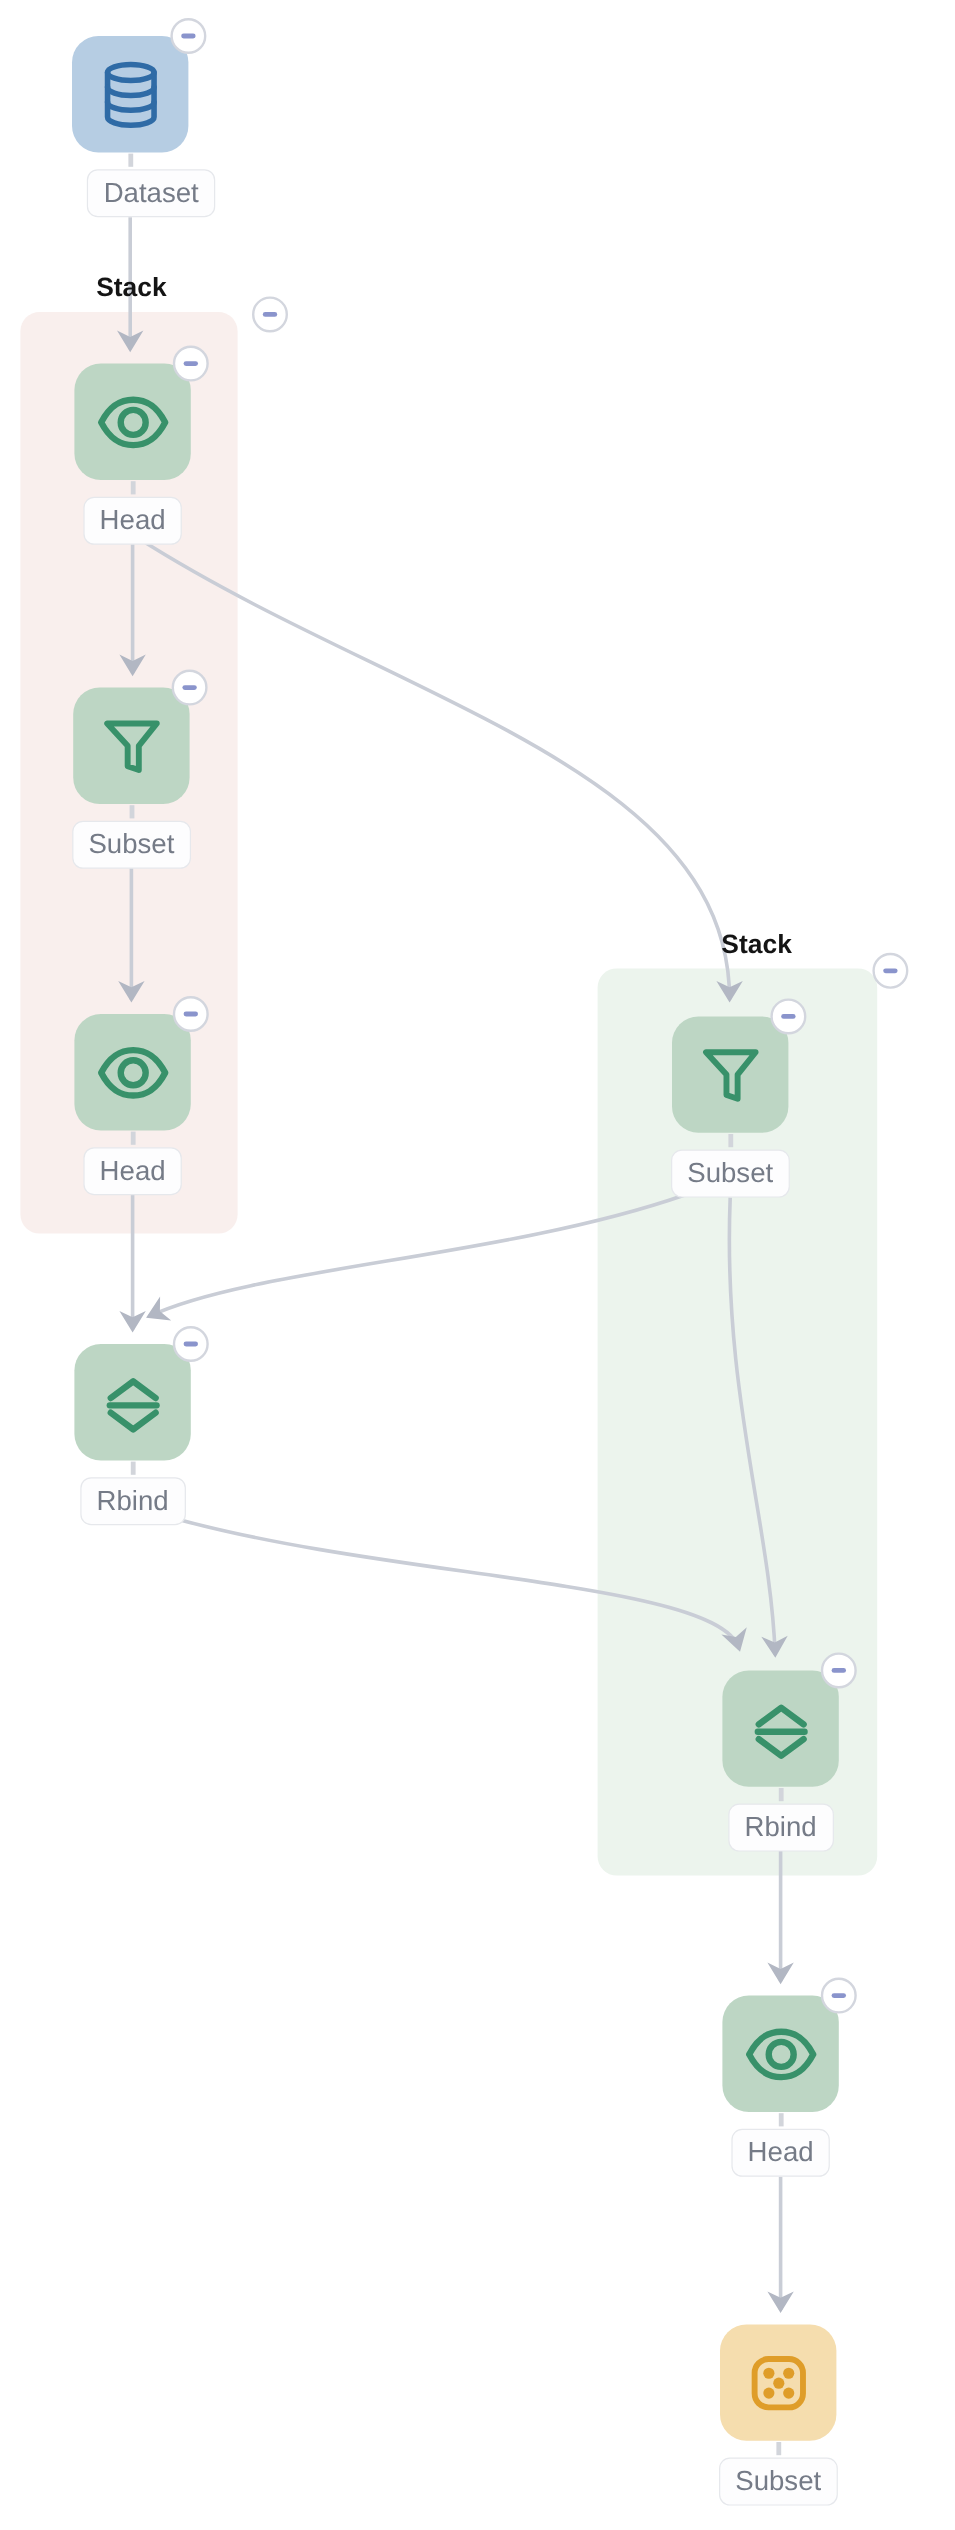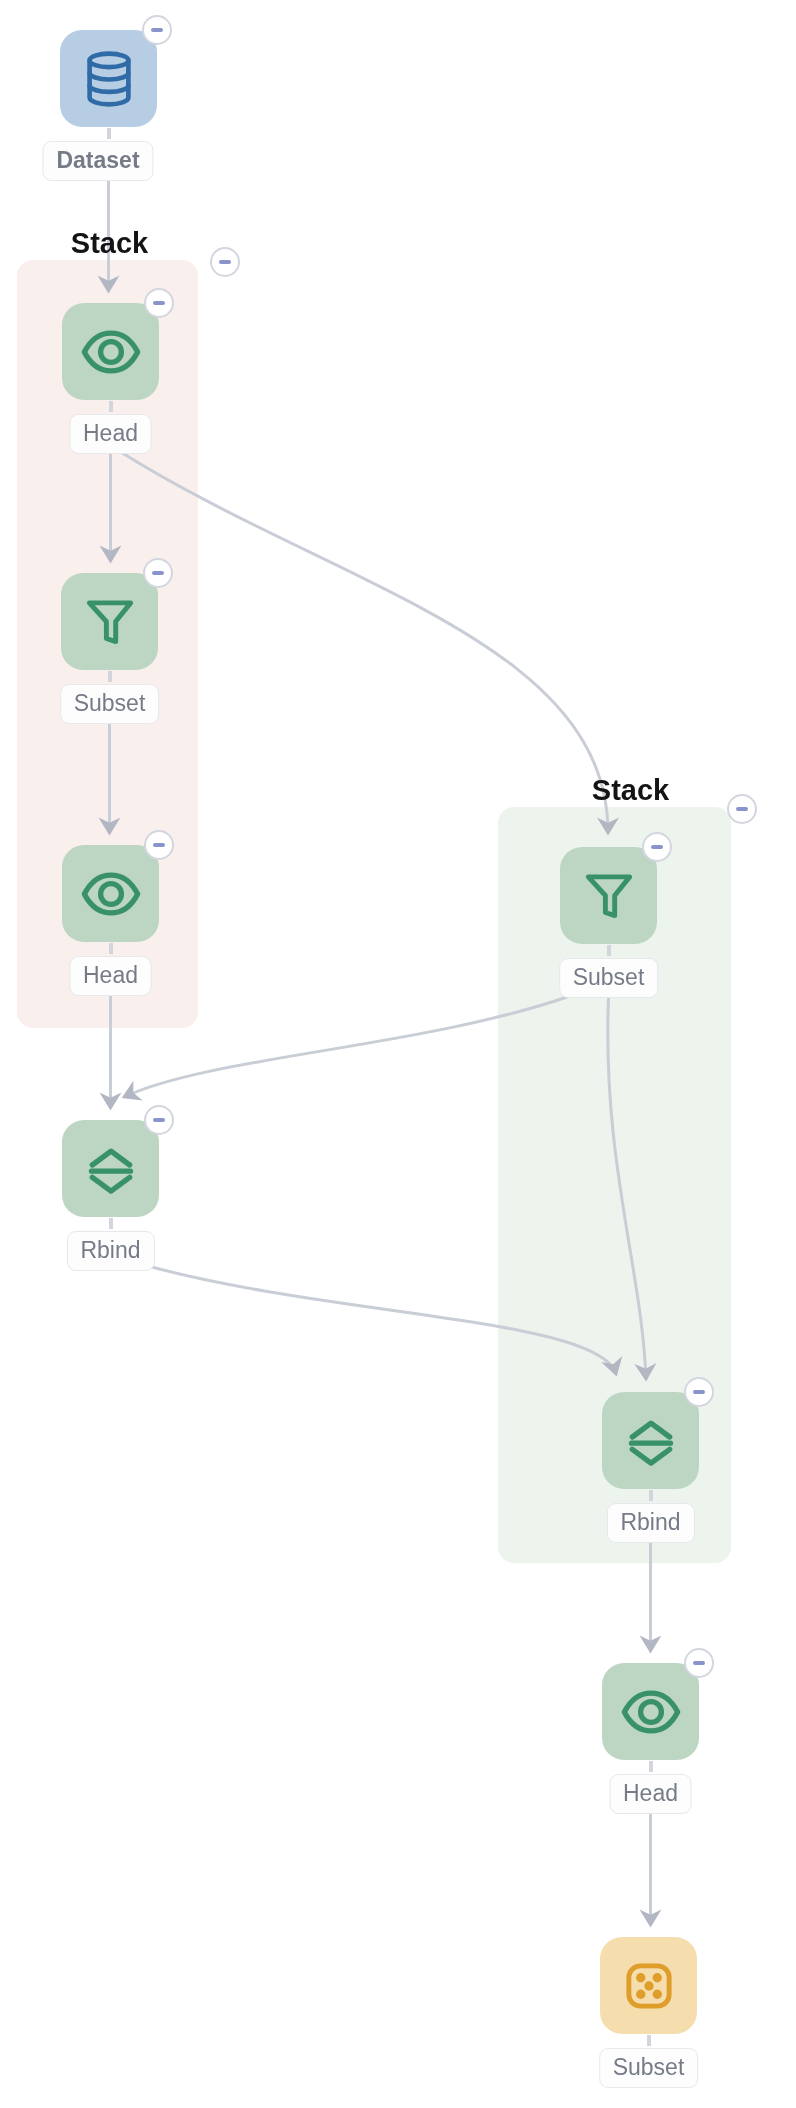--- a/index.html
+++ b/index.html
@@ -6,21 +6,21 @@
   #canvas {
     position:relative; width:796px; height:2108px; overflow:hidden;
     background:var(--canvas_bg,#fff);
     font-family:"Liberation Sans", sans-serif;
   }
   .group { position:absolute; border-radius:16px; z-index:1; }
   .group.pink  { background:var(--group_pink_bg); }
   .group.green { background:var(--group_green_bg); }
   .group-title {
     position:absolute; transform:translateX(-50%); z-index:4;
-    font-size:29px; font-weight:600; color:var(--group_title);
+    font-size:22px; font-weight:600; color:var(--group_title);
     white-space:nowrap; line-height:1.1;
   }
   #edge-layer { position:absolute; left:0; top:0; z-index:2; }
   .stub { position:absolute; width:4px; background:var(--stub); z-index:2; }
   .node {
     position:absolute; width:97px; height:97px; border-radius:22px;
     display:flex; align-items:center; justify-content:center; z-index:3;
   }
   .node.blue   { background:var(--node_blue_bg);   color:var(--node_blue_icon); }
   .node.green  { background:var(--node_green_bg);  color:var(--node_green_icon); }
@@ -74,21 +74,21 @@
     <div class="node blue" style="left: 60px; top: 30px;">
       <span>
         <svg width="62" height="62" viewBox="0 0 24 24" fill="none" stroke="currentColor" stroke-width="1.8" stroke-linecap="round" stroke-linejoin="round">
           <ellipse cx="12" cy="4.8" rx="7.5" ry="2.6"></ellipse>
           <path d="M4.5 4.8 V19.2 a7.5 2.6 0 0 0 15 0 V4.8"></path>
           <path d="M4.5 9.6 a7.5 2.6 0 0 0 15 0"></path>
           <path d="M4.5 14.4 a7.5 2.6 0 0 0 15 0"></path>
         </svg>
       </span>
     </div>
-    <div class="node-label" style="left: 98px; top: 141px; font-weight: bold;">Dataset</div>
+    <div class="node-label" style="left: 126px; top: 141px;">Dataset</div>
     <div class="badge" style="left: 142px; top: 15px;">
       <span class="bar"></span>
     </div>
     <div class="stub" style="left: 108.5px; top: 401px; height: 11px;"></div>
     <div class="node green" style="left: 62px; top: 303px;">
       <span>
         <svg width="64" height="64" viewBox="0 0 24 24" fill="none" stroke="currentColor" stroke-width="2" stroke-linecap="round" stroke-linejoin="round">
           <path d="M2 12 C5 6.2 8.5 4.9 12 4.9 S19 6.2 22 12 C19 17.8 15.5 19.1 12 19.1 S5 17.8 2 12 Z"></path>
           <circle cx="12" cy="12" r="3.9"></circle>
         </svg>

